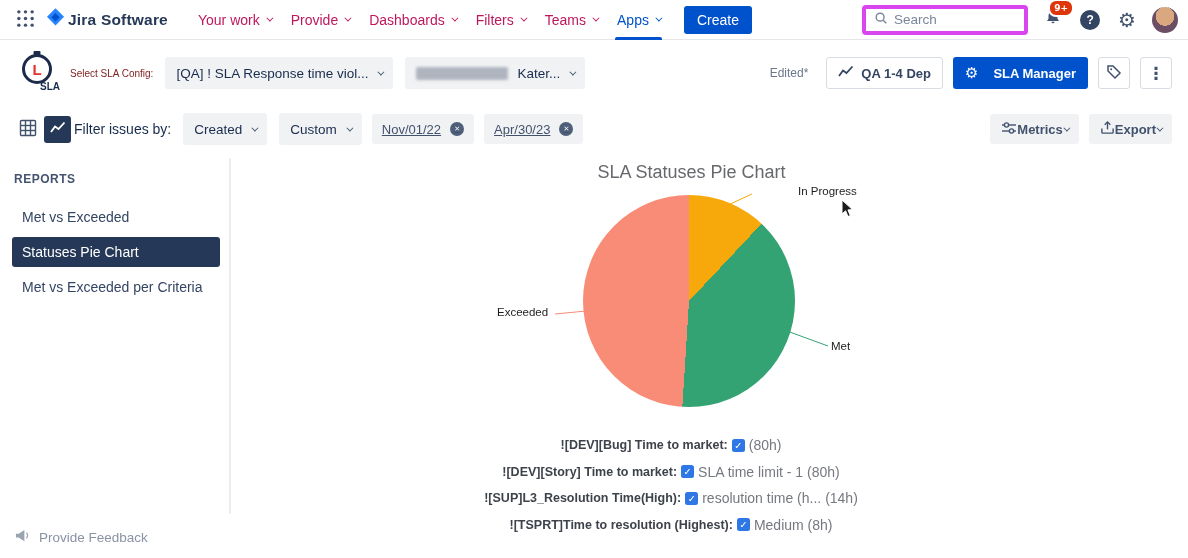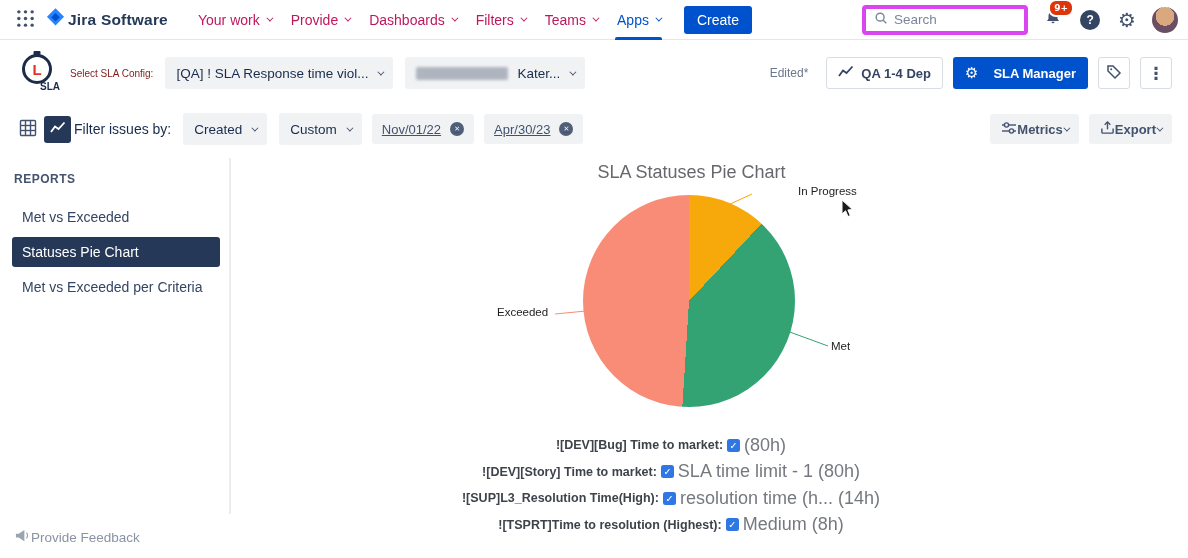--- a/index.html
+++ b/index.html
@@ -61,40 +61,40 @@
   .btn-soft { display:flex; align-items:center; background:#F1F2F4; border:none; border-radius:3px; height:30px; padding:0 11px; font-size:13px; font-weight:600; color:#42526E; cursor:pointer; margin-left:10px; font-family:inherit; white-space:nowrap; }
 
   
   .bodywrap { display:flex; height:406px; position:relative; }
   .sidebar { width:231px; flex:0 0 231px; padding-top:20px; position:relative; }
   .sidebar::after { content:""; position:absolute; right:0; top:6px; bottom:44px; width:2px; background:#EBECF0; }
   .sidebar-heading { margin-left:14px; font-size:12px; font-weight:700; color:#44546F; letter-spacing:.5px; }
   .sidebar-items { margin-top:16px; display:flex; flex-direction:column; gap:5px; }
   .sidebar-item { margin:0 11px 0 12px; height:30px; display:flex; align-items:center; padding:0 10px; font-size:14px; color:#344563; border-radius:3px; cursor:pointer; white-space:nowrap; }
   .sidebar-item.active { background:#253858; color:#fff; }
-  .feedback { position:absolute; left:14px; bottom:12px; display:flex; align-items:center; color:#8993A4; font-size:13.5px; cursor:pointer; }
+  .feedback { position:absolute; left:14px; bottom:12px; display:flex; align-items:center; gap:8px; color:#8993A4; font-size:13.5px; cursor:pointer; }
 
   
   .content { flex:1; position:relative; }
   .chart-title { margin-top:10px; text-align:center; font-size:18px; font-weight:400; color:#66686D; padding-right:36px; }
   .chart-area { position:relative; height:244px; margin-top:2px; }
   .pie { position:absolute; left:352px; top:10px; width:212px; height:212px; border-radius:50%; cursor:pointer; }
   .leaders { position:absolute; left:0; top:0; width:100%; height:100%; pointer-events:none; }
   .slice-label { position:absolute; font-size:11.5px; color:#1E1E1E; white-space:nowrap; }
   .sl-0 { left:523px; top:0px;margin-left:44px; }
   .sl-1 { left:600px; top:155px; }
   .sl-2 { left:266px; top:121px; }
   .cursor-wrap { position:absolute; left:610px; top:14px; }
 
   .criteria { width:880px; margin-top:3px; display:flex; flex-direction:column; }
   .crit-row { height:26.5px; display:flex; align-items:center; justify-content:center; gap:4px; }
   .crit-label { font-size:12.5px; font-weight:700; color:#3E434B; white-space:nowrap; }
   .checkbox { width:13px; height:13px; background:#2E77E5; border-radius:2.5px; display:flex; align-items:center; justify-content:center; cursor:pointer; flex:0 0 13px; }
   .checkbox::before { content:"✓"; color:#fff; font-size:9.5px; font-weight:700; font-family:"DejaVu Sans", sans-serif; }
-  .crit-value { font-size:18px; color:#75797F; white-space:nowrap; }
+  .crit-value { font-size:14px; color:#75797F; white-space:nowrap; }
 </style>
 </head>
 <body>
 
 <div class="page">
 
   <header class="topnav">
     <button class="iconbtn">
       <span>
         <svg width="19" height="19" viewBox="0 0 20 20">

